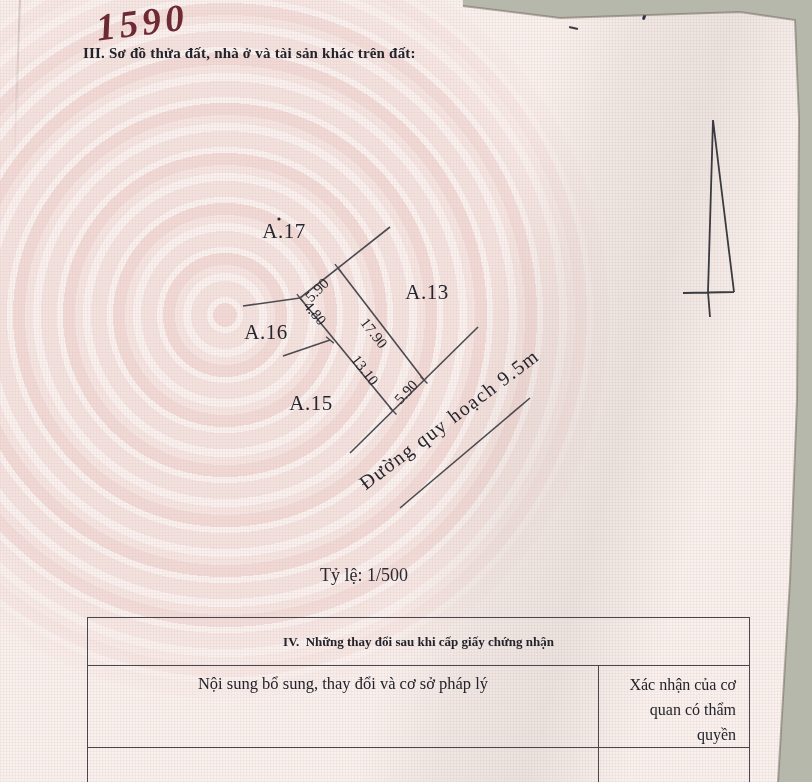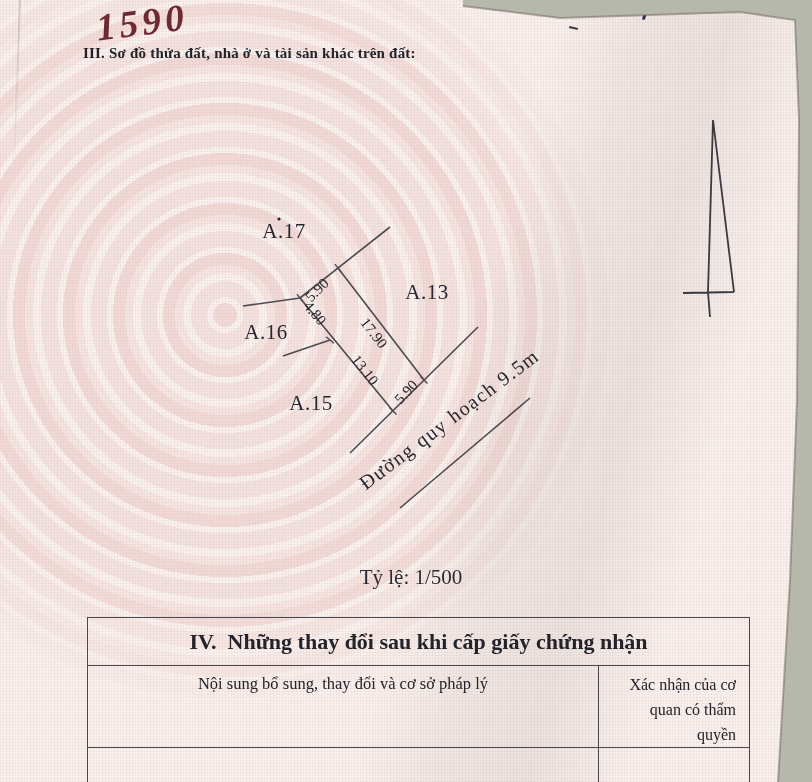--- a/index.html
+++ b/index.html
@@ -40,32 +40,32 @@
   .handwritten{
     position:absolute;left:96px;top:0px;
     font-style:italic;font-size:38px;font-weight:bold;color:#6d2a33;
     transform:rotate(-7deg);letter-spacing:4px;
   }
   .section3-title{
     position:absolute;left:83px;top:45px;width:520px;
     font-size:15px;font-weight:bold;color:#23232b;letter-spacing:.2px;
   }
   .scale-label{
-    position:absolute;left:336px;top:565px;width:150px;text-align:center;
-    font-size:21px;color:#2a2a33;
+    position:absolute;left:320px;top:565px;width:150px;text-align:left;
+    font-size:18px;color:#2a2a33;
   }
   
   .table4{
     position:absolute;left:87px;top:617px;width:663px;height:220px;
     border:1.6px solid #47474d;box-sizing:border-box;color:#23232b;
   }
   .t4-title{
     height:48px;border-bottom:1.6px solid #47474d;box-sizing:border-box;
     display:flex;align-items:center;justify-content:center;
-    font-size:22px;font-weight:bold;white-space:pre-wrap;
+    font-size:13px;font-weight:bold;white-space:pre-wrap;
   }
   .t4-row{display:flex;box-sizing:border-box;}
   .t4-header{height:82px;border-bottom:1.6px solid #47474d;}
   .t4-empty{height:88px;}
   .t4-cell-left{width:510px;box-sizing:border-box;display:flex;justify-content:center;
     padding-top:8px;font-size:16.5px;}
   .t4-cell-right{flex:1;border-left:1.6px solid #47474d;box-sizing:border-box;
     display:flex;justify-content:center;padding:6px 13px 0 13px;text-align:right;
     font-size:16px;line-height:25px;}
   

